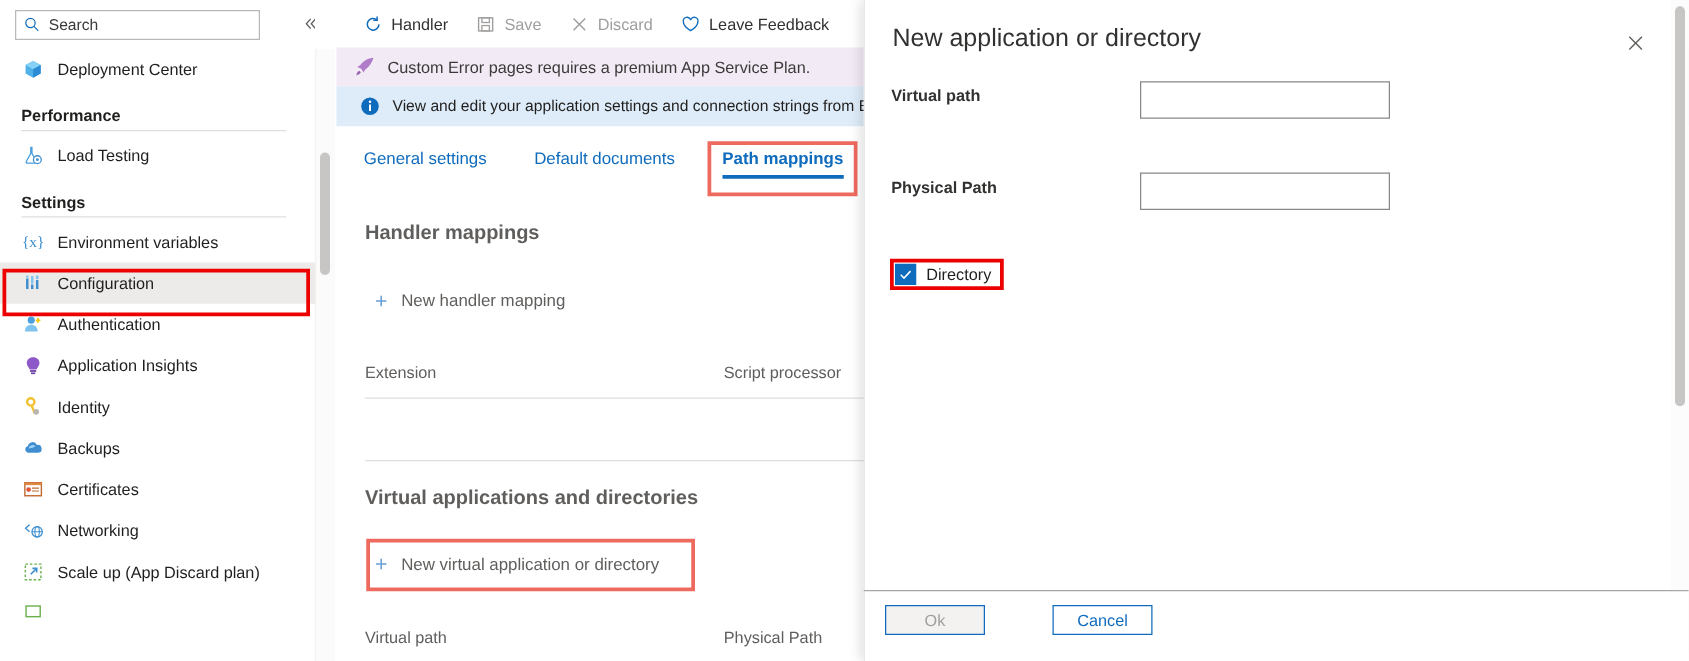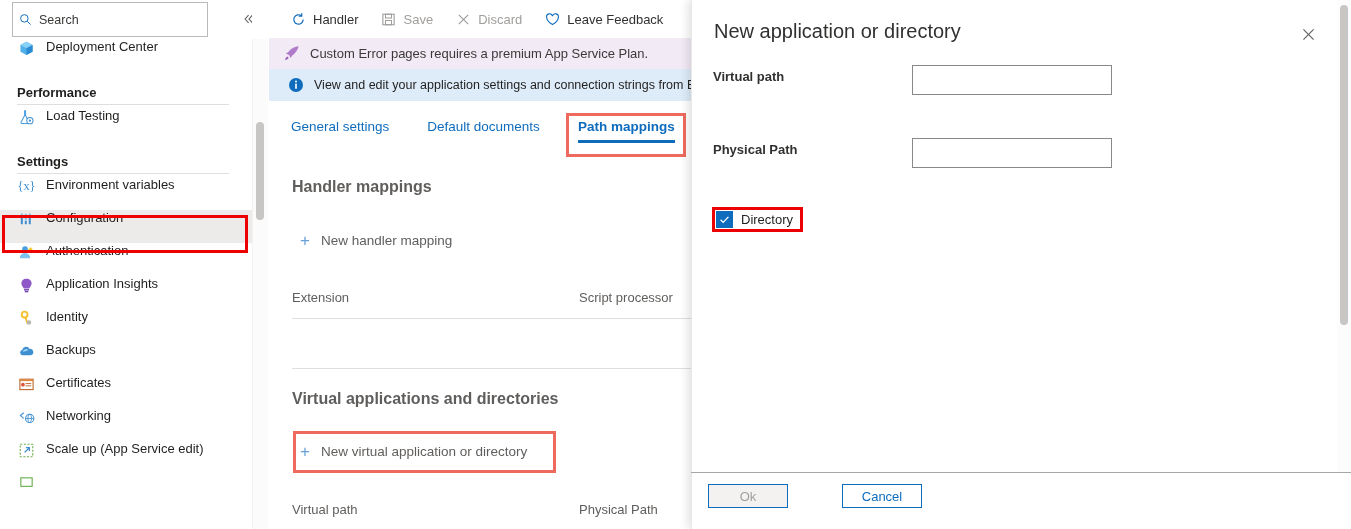--- a/index.html
+++ b/index.html
@@ -35,21 +35,21 @@
     position: absolute;
     left: 0; top: 0;
     width: 252px;
     height: 39px;
     display: flex;
     align-items: center;
   }
   .search-box {
     margin-left: 12px;
     width: 196px;
-    height: 35px;
+    height: 24px;
     border: 1px solid #b9b9b9;
     background: #fff;
     display: flex;
     align-items: center;
     box-sizing: border-box;
     padding-left: 6px;
   }
   .search-icon {
     width: 13px; height: 13px;
     flex: 0 0 13px;
@@ -83,21 +83,21 @@
   }
 
   .nav-list {
     position: absolute;
     left: 0; top: 39px;
     width: 252px;
   }
   .nav-item {
     height: 33px;
     display: flex;
-    align-items: flex-start;
+    align-items: center;
     padding-left: 17px;
     box-sizing: border-box;
     cursor: pointer;
     position: relative;
   }
   .nav-item .ico {
     width: 18px; height: 18px;
     flex: 0 0 18px;
     margin-right: 11px;
     display: flex;
@@ -581,21 +581,21 @@
       </div>
 
       <div class="nav-item">
         <span class="ico">
           <svg width="17" height="17" viewBox="0 0 18 18">
               <rect x="2.4" y="2.4" width="13.2" height="13.2" fill="none" stroke="#6ab04c" stroke-width="1.2" stroke-dasharray="2.2 1.6"></rect>
               <polyline points="7,11 12,6" stroke="#3f8fd0" stroke-width="1.4" fill="none"></polyline>
               <polyline points="8.4,6 12,6 12,9.6" fill="none" stroke="#3f8fd0" stroke-width="1.4"></polyline>
             </svg>
         </span>
-        <span class="lbl">Scale up (App Service edit)</span>
+        <span class="lbl">Scale up (App Discard plan)</span>
       </div>
 
       <div class="nav-item">
         <span class="ico">
           <svg width="17" height="17" viewBox="0 0 18 18">
               <rect x="3" y="3" width="12" height="9" fill="none" stroke="#6ab04c" stroke-width="1.2"></rect>
             </svg>
         </span>
       </div>
 

